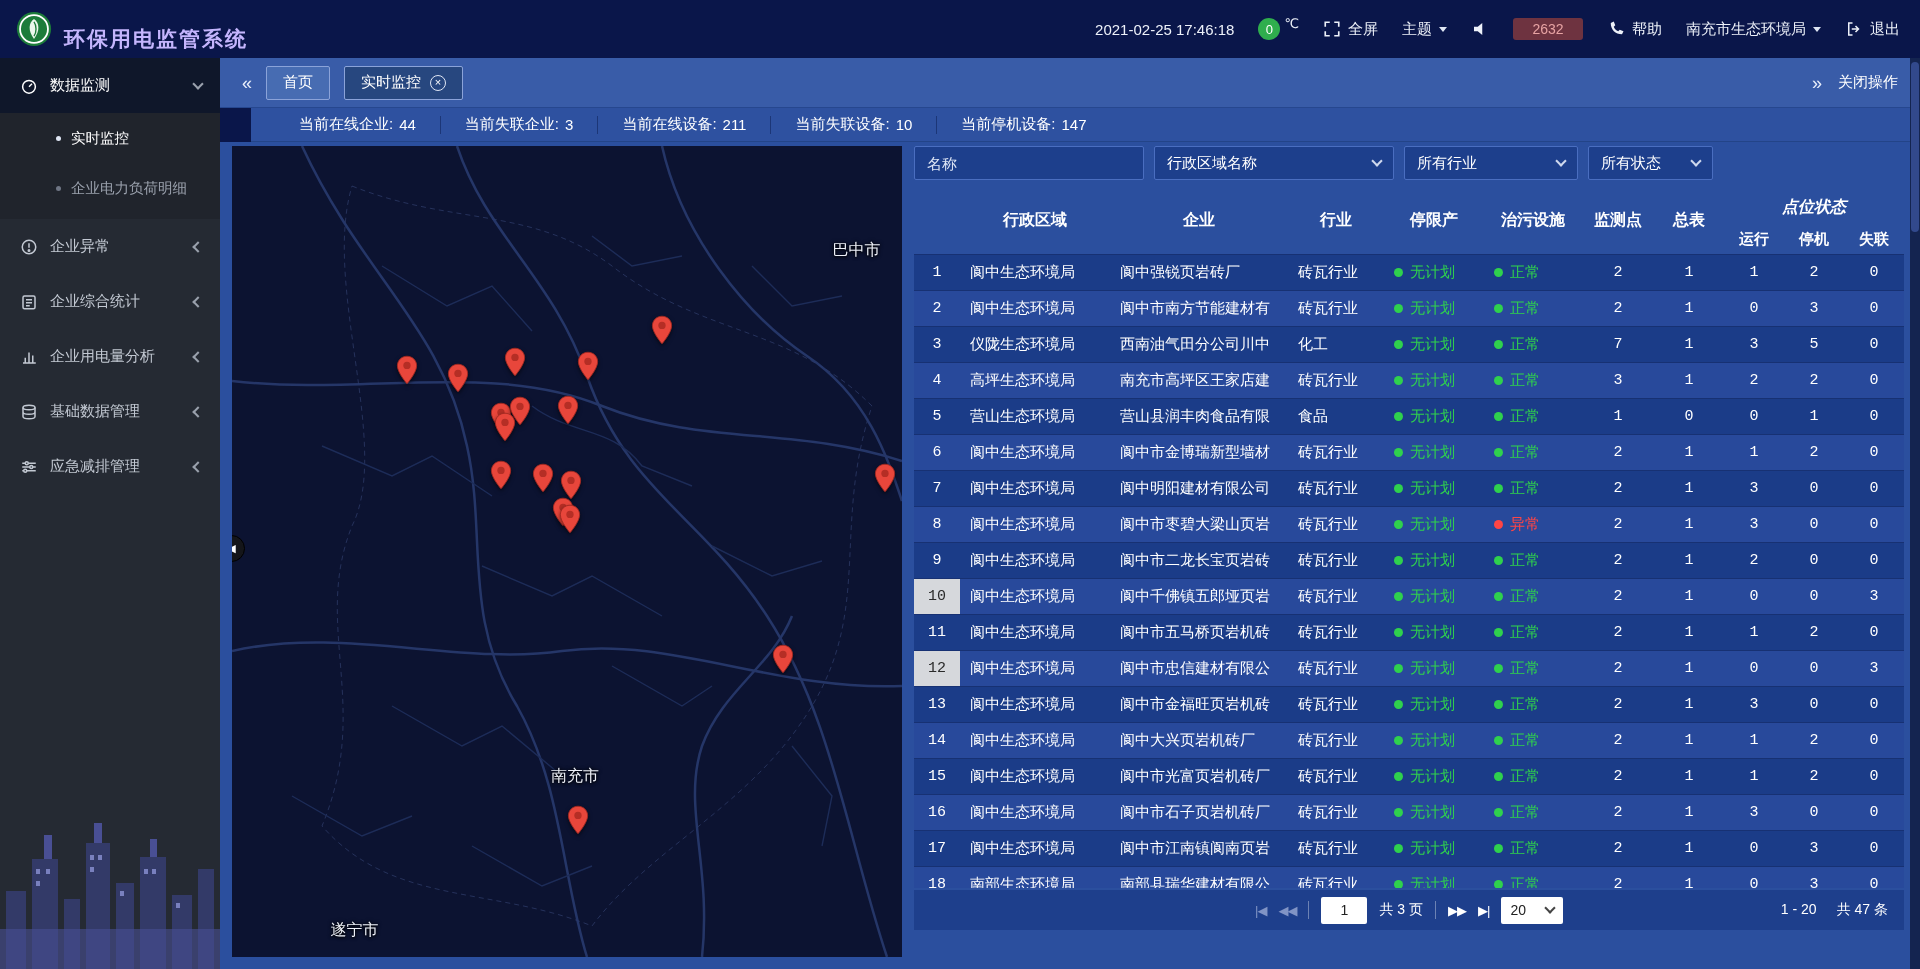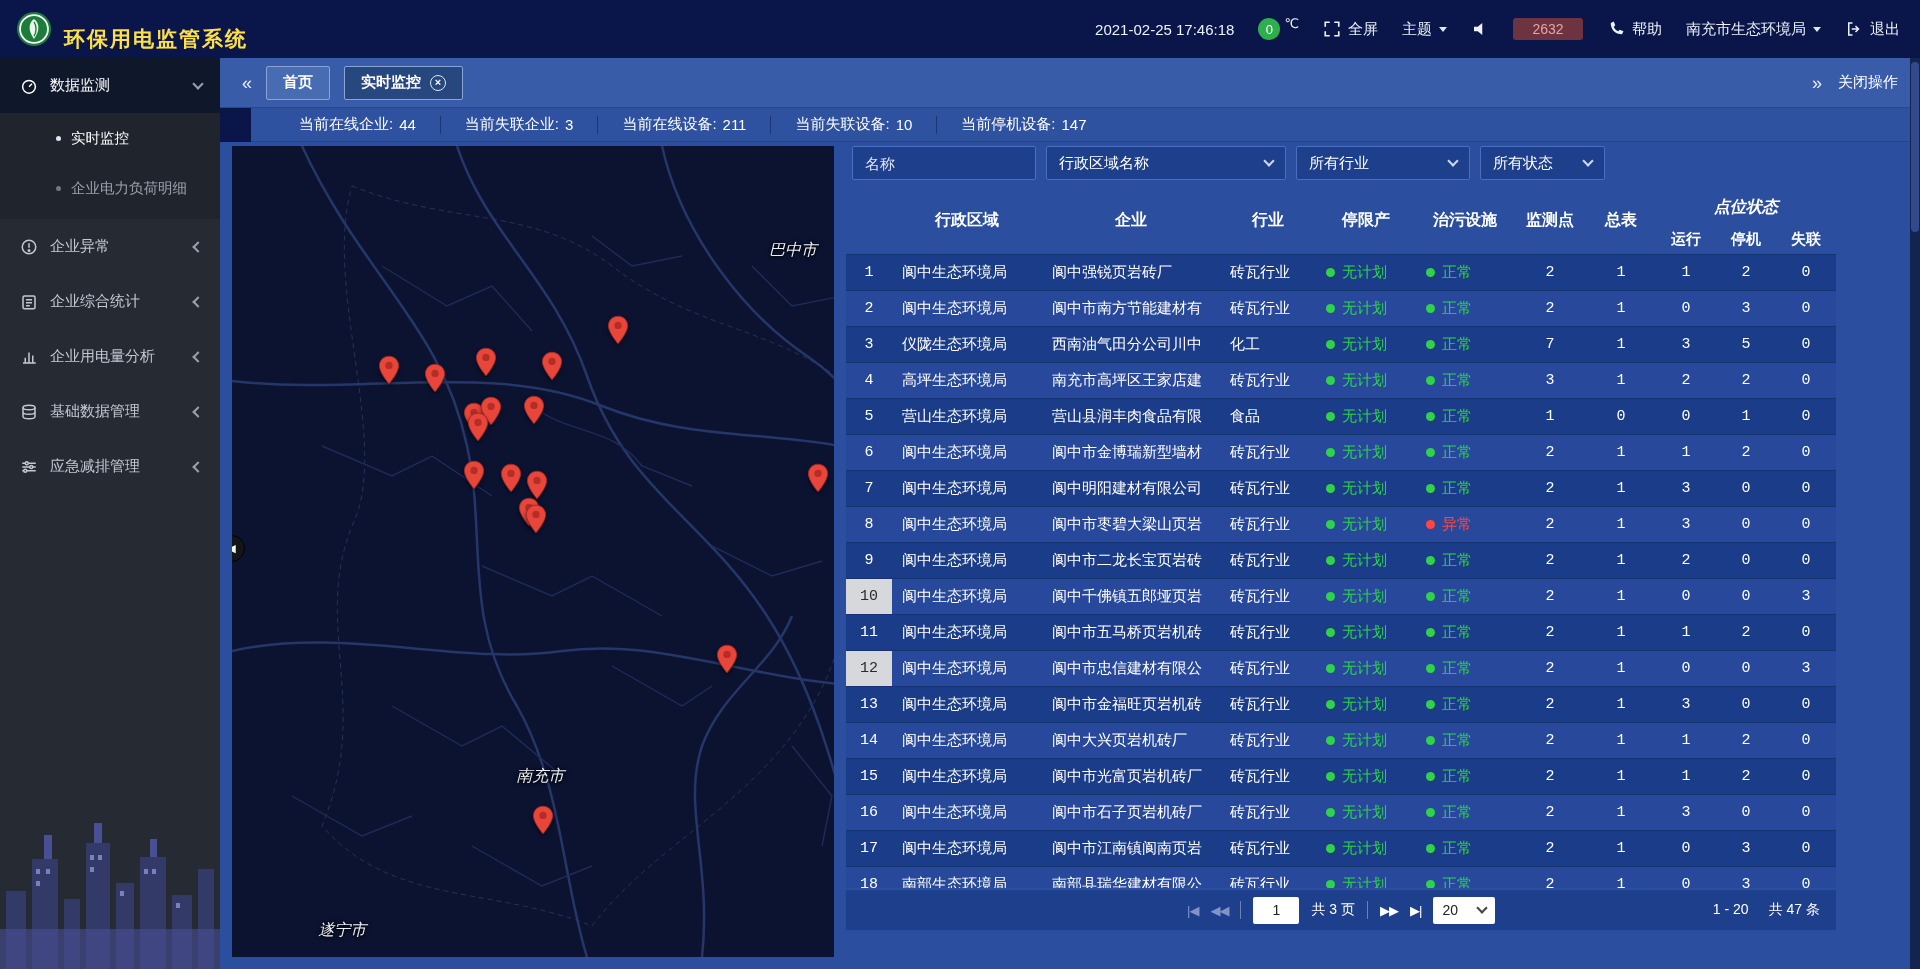--- a/index.html
+++ b/index.html
@@ -2,21 +2,21 @@
 <html><head>
 <meta charset="utf-8">
 <style>
   * { margin:0; padding:0; box-sizing:border-box; }
   html,body { width:1920px; height:969px; overflow:hidden; }
   body { font-family:"Liberation Sans","DejaVu Sans",sans-serif; background:#0a164a; color:#fff; }
 
   
   .topbar { height:58px; background:#0a164a; display:flex; align-items:center; padding:0 20px 0 16px; }
   .logo { width:36px; height:36px; margin-right:12px; flex:none; }
-  .app-title { font-size:21px; font-weight:bold; letter-spacing:2px; color:#fde047;margin-top:19px; }
+  .app-title { font-size:21px; font-weight:bold; letter-spacing:2px; color:#c4b5fd;margin-top:19px; }
   .top-right { margin-left:auto; display:flex; align-items:center; gap:24px; font-size:15px; color:#edf1f9; }
   .top-item { display:flex; align-items:center; gap:7px; white-space:nowrap; }
   .temp-wrap { display:flex; align-items:flex-start; gap:4px; }
   .temp-circle { width:22px; height:22px; border-radius:50%; background:#2fae4d; color:#fff; font-size:13px; display:flex; align-items:center; justify-content:center; }
   .temp-unit { font-size:13px; margin-top:-2px; }
   .caret-down { width:0; height:0; border:4px solid transparent; border-top:5px solid #dfe6f4; margin-top:5px; }
   .badge { background:#6e3340; color:#e7a3a3; border-radius:3px; padding:3px 16px; font-size:14px; min-width:70px; text-align:center; }
   .ico { display:inline-flex; width:18px; height:18px; }
   .ico svg { width:100%; height:100%; }
 
@@ -35,47 +35,47 @@
   .submenu-item { height:50px; display:flex; align-items:center; padding-left:56px; font-size:14.5px; color:#9aa1ad; cursor:pointer; gap:10px; }
   .submenu-item .bullet { width:5px; height:5px; border-radius:50%; background:#6f7685; flex:none; }
   .submenu-item.active { color:#ffffff; }
   .submenu-item.active .bullet { background:#dfe6f4; }
   .skyline { position:absolute; bottom:0; left:0; opacity:.95; }
 
   
   .main { width:1700px; display:flex; flex-direction:column; }
   .tabbar { height:50px; background:#395ca8; border-bottom:1px solid #26478f; display:flex; align-items:center; padding:0 22px; gap:14px; }
   .tab-scroll { font-size:18px; color:#e8eefb; cursor:pointer; line-height:1; }
-  .tab { height:34px; display:flex; align-items:center; padding:0 16px; border:1px solid #8ba3d9; border-radius:2px; font-size:15px; color:#fff; cursor:pointer; gap:9px;font-weight:bold; }
+  .tab { height:34px; display:flex; align-items:center; padding:0 16px; border:1px solid #8ba3d9; border-radius:2px; font-size:15px; color:#fff; cursor:pointer; gap:9px; }
   .tab.home { background:#476cb2; }
   .tab.active { background:#27477f; }
   .tab-close { width:16px; height:16px; border:1px solid #dfe6f4; border-radius:50%; display:flex; align-items:center; justify-content:center; font-size:11px; line-height:1; color:#fff; }
   .tabbar-right { margin-left:auto; display:flex; align-items:center; gap:16px; font-size:15px; color:#fff; }
 
   .statsbar { height:34px; background:#2e51a0; border-bottom:1px solid #234488; display:flex; align-items:center; padding-left:24px; font-size:15px;margin-left:31px; }
   .stat { display:flex; align-items:center; padding:0 24px; height:18px; }
   .stat:not(:first-child) { border-left:1px solid rgba(10,28,78,.5); }
   .stat b { font-weight:normal; margin-left:6px; }
 
   
   .content { height:827px; background:#2b4f9e; padding:4px 16px 12px 12px; display:flex; gap:12px; position:relative; }
 
   
-  .map-panel { width:602px; height:811px; background:#0c1331; position:relative; overflow:hidden; flex:none;font-style:italic; }
+  .map-panel { width:670px; height:811px; background:#0c1331; position:relative; overflow:hidden; flex:none; }
   .map-roads { position:absolute; inset:0; }
   .pin { position:absolute; width:22px; height:30px; transform:translate(-50%,-100%); filter:drop-shadow(0 2px 2px rgba(0,0,0,.55)); cursor:pointer; }
   .pin svg { width:100%; height:100%; }
   .city { position:absolute; transform:translate(-50%,-50%); font-size:16px; color:#eef1f8; text-shadow:0 1px 3px #000, 0 0 4px #000; white-space:nowrap; }
   .map-collapse { position:absolute; left:-14px; top:48%; width:27px; height:27px; border-radius:50%; background:#141519; border:1px solid #000; color:#fff; display:flex; align-items:center; justify-content:center; font-size:11px; cursor:pointer; z-index:5; }
 
   
   .table-panel { width:990px; display:flex; flex-direction:column; min-width:0; }
   .filters { height:34px; display:flex; gap:10px; margin-bottom:8px; flex:none; }
   .f-input, .f-select { height:34px; background:#1d3f8c; border:1px solid #4a6ec0; border-radius:2px; color:#fff; font-size:15px; display:flex; align-items:center; padding:0 12px; }
-  input.f-input { width:184px; outline:none; font-family:inherit;margin-left:6px; }
+  input.f-input { width:230px; outline:none; font-family:inherit; }
   input.f-input::placeholder { color:#dfe7f6; opacity:1; }
   .f-select { justify-content:space-between; cursor:pointer; }
   .f-select.w-region { width:240px; }
   .f-select.w-industry { width:174px; }
   .f-select.w-status { width:125px; }
   .sel-chev { width:8px; height:8px; border-right:2px solid #cfd9ee; border-bottom:2px solid #cfd9ee; transform:rotate(45deg); margin-top:-4px; }
 
   .table-wrap { height:700px; overflow:hidden; flex:none; }
   table { width:100%; border-collapse:collapse; table-layout:fixed;font-family:Liberation Mono, monospace; }
   thead th { color:#fff; font-weight:bold; font-size:16px; }

